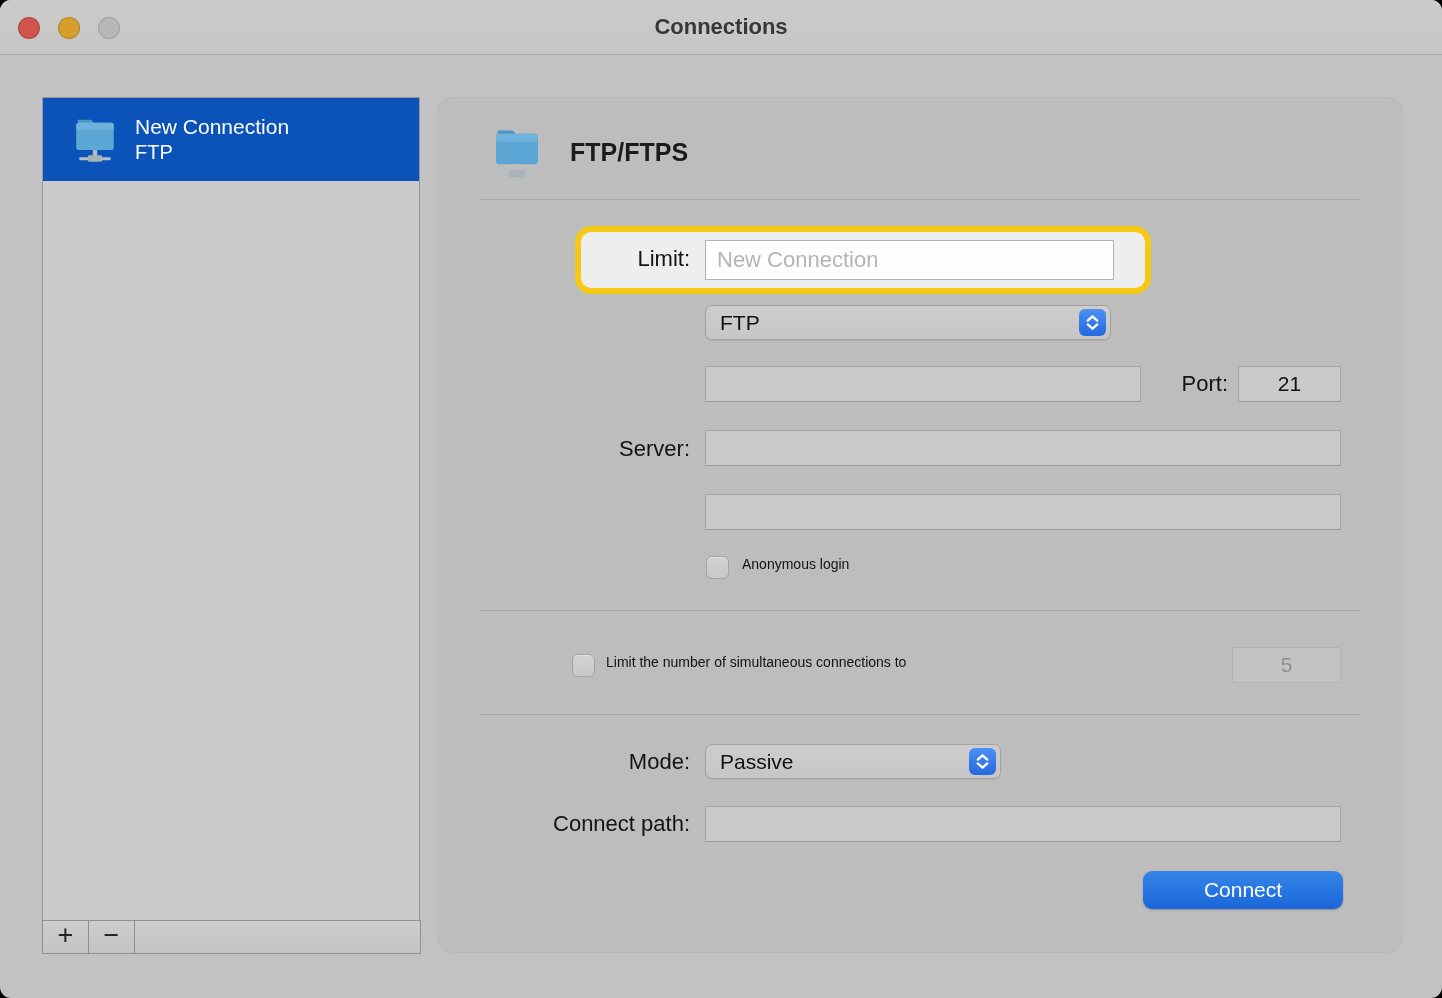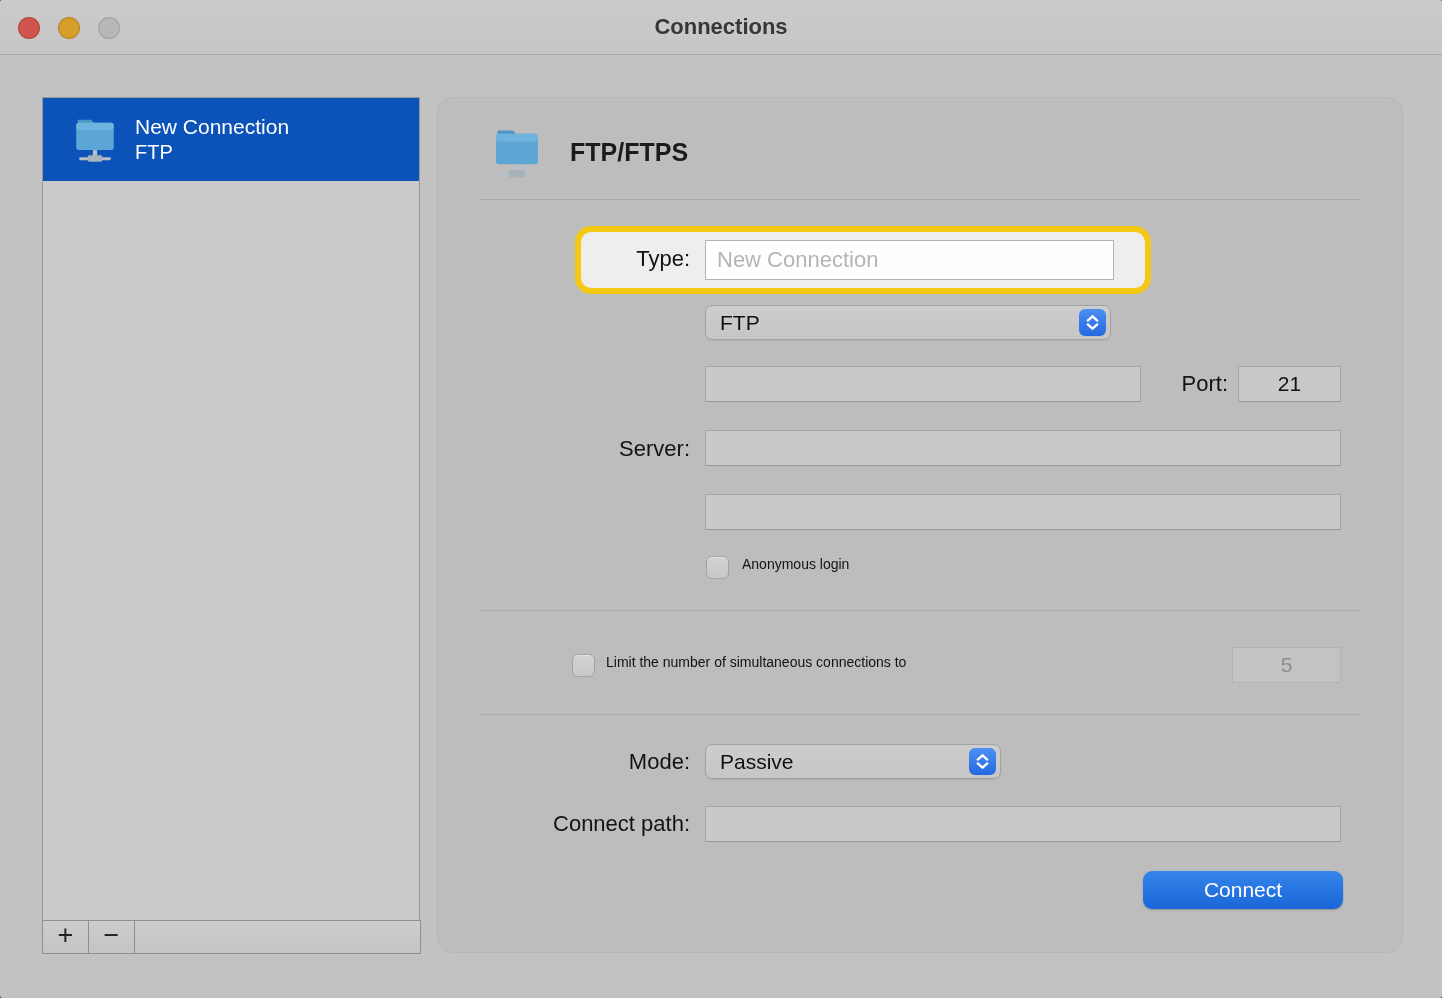--- a/index.html
+++ b/index.html
@@ -1,21 +1,21 @@
 <!DOCTYPE html>
 <html><head>
 <meta charset="utf-8">
 <style>
   * { margin: 0; padding: 0; box-sizing: border-box; }
   html, body { width: 1442px; height: 998px; background: #000; overflow: hidden; }
   body { font-family: "Liberation Sans", sans-serif; position: relative; }
 
   .window {
     position: absolute; inset: 0;
-    border-radius: 2px;
+    border-radius: 11px;
     background: #c2c2c2;
     overflow: hidden;
     text-decoration: underline;
   }
 
   
   .titlebar {
     position: absolute; left: 0; top: 0; right: 0; height: 55px;
     background: linear-gradient(#cbcbcb, #c6c6c6);
     border-bottom: 1px solid #a6a6a6;
@@ -172,21 +172,21 @@
         <rect x="33" y="52" width="6" height="10" fill="#b6bfc6"></rect>
         <rect x="14" y="62" width="44" height="4" rx="2" fill="#b6bfc6"></rect>
         <rect x="26" y="59" width="20" height="9" rx="2" fill="#a8b2b9"></rect>
       </svg>
     </div>
     <div class="panel-header-title">FTP/FTPS</div>
 
     <div class="divider div1"></div>
 
     <div class="hl-ring"></div>
-    <div class="flabel col" style="top:148px;">Type:</div>
+    <div class="flabel col" style="top:148px;">Limit:</div>
     <input class="name-input" type="text" placeholder="New Connection" style="">
 
     <div class="popup" style="left:267px; top:207px; width:406px;">
       <span class="pop-text">FTP</span>
       <span class="chev">
         <svg width="21" height="21" viewBox="0 0 22 22">
           <polyline points="6,9 11,4.5 16,9" fill="none" stroke="#fff" stroke-width="2.4" stroke-linecap="round" stroke-linejoin="round"></polyline>
           <polyline points="6,13 11,17.5 16,13" fill="none" stroke="#fff" stroke-width="2.4" stroke-linecap="round" stroke-linejoin="round"></polyline>
         </svg>
       </span>

